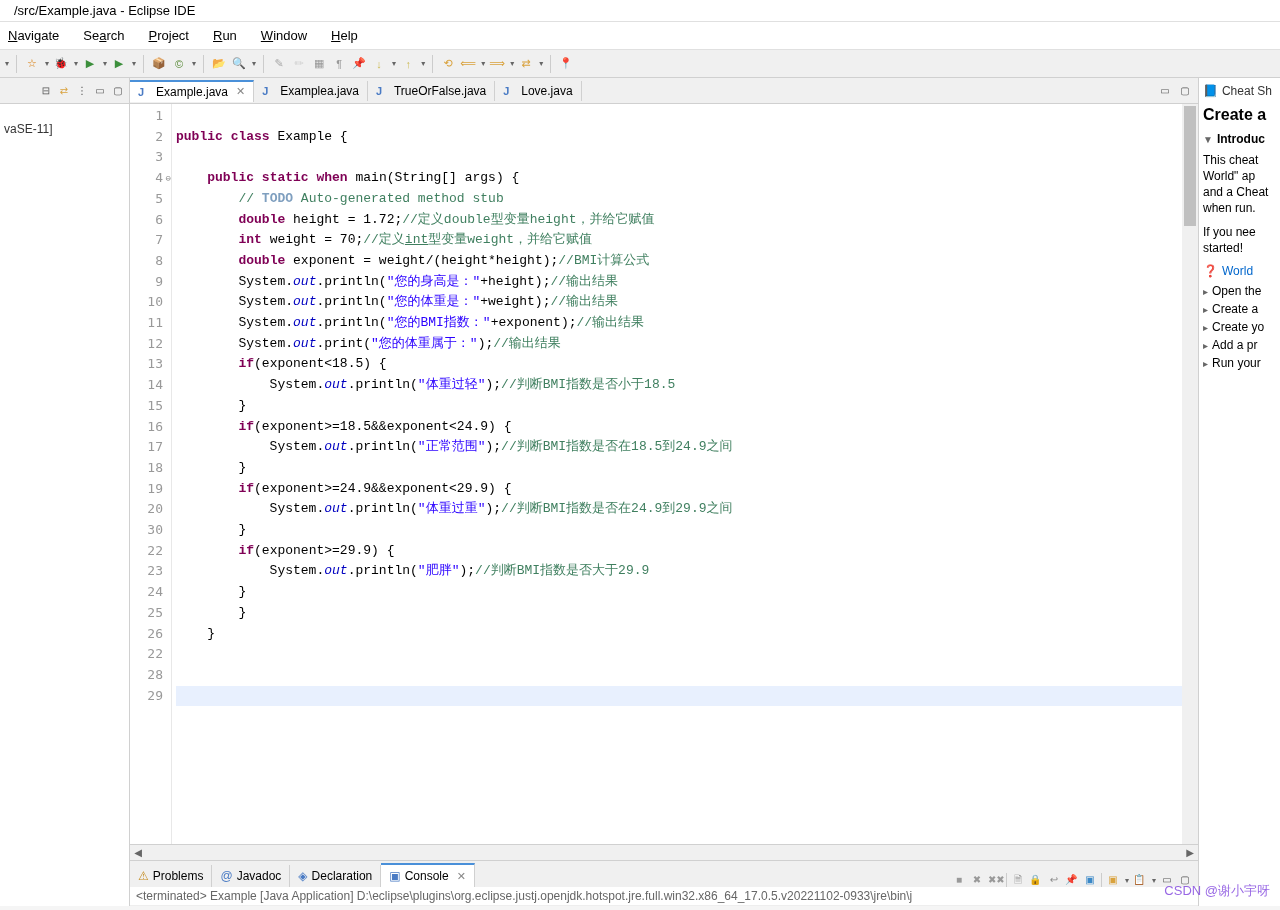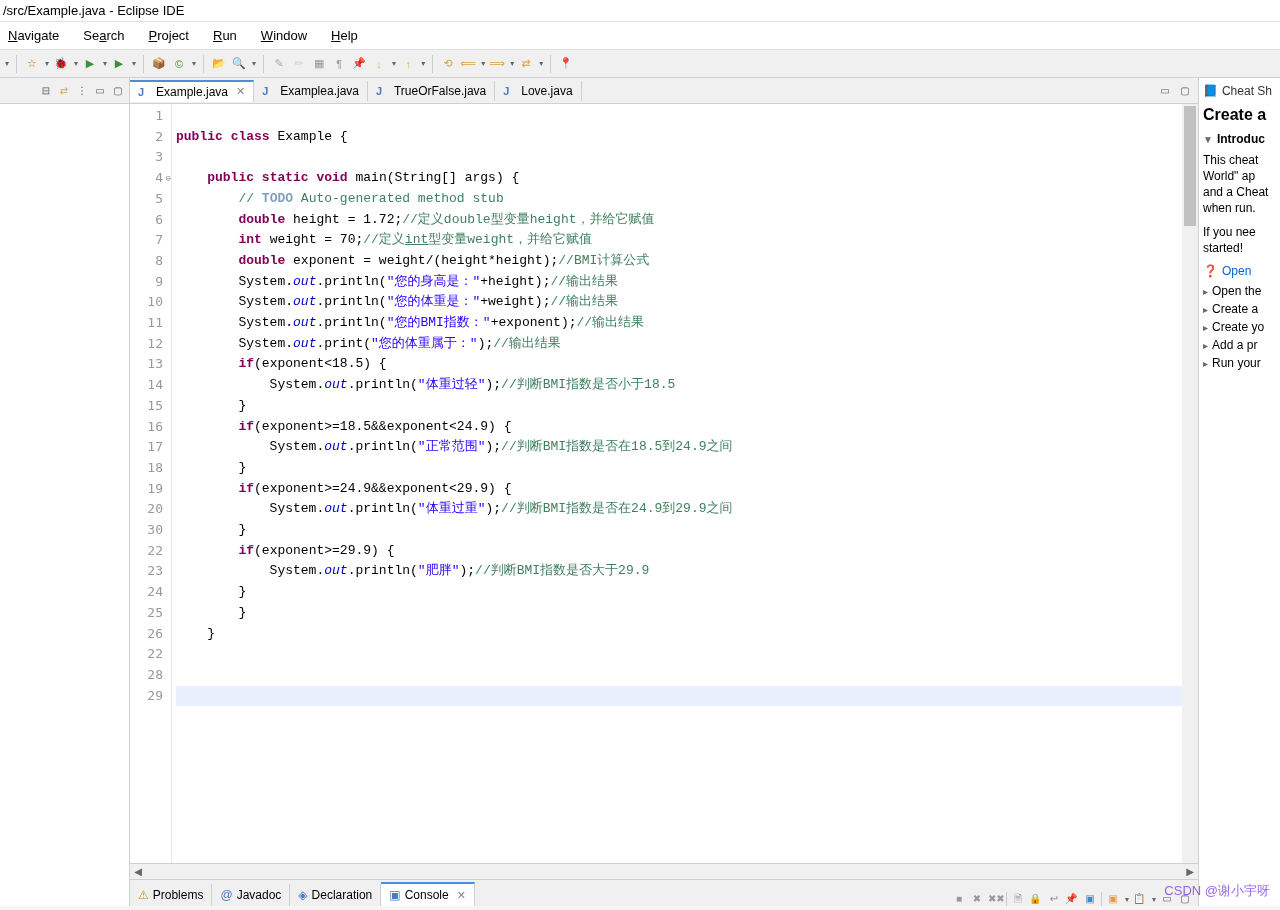--- a/index.html
+++ b/index.html
@@ -1,17 +1,17 @@
 <!DOCTYPE html>
 <html><head>
 <meta charset="utf-8">
 <style>
 * { box-sizing: border-box; margin: 0; padding: 0; }
 body { font-family: "Segoe UI", Tahoma, sans-serif; font-size: 12px; background: #f5f5f5; width: 1280px; height: 910px; overflow: hidden; }
-.titlebar { background: #fff; padding: 3px 3px; font-size: 13px; border-bottom: 1px solid #e0e0e0; }
+.titlebar { background: #fff; padding: 3px 14px; font-size: 13px; border-bottom: 1px solid #e0e0e0; }
 .menubar { background: #fff; padding: 4px 2px; display: flex; gap: 12px; font-size: 13px; border-bottom: 1px solid #e0e0e0; }
 .menubar span { padding: 2px 6px; cursor: pointer; }
 .menubar span u { text-decoration: underline; }
 .toolbar { background: #f0f0f0; padding: 3px 4px; display: flex; gap: 4px; align-items: center; border-bottom: 1px solid #d0d0d0; height: 28px; }
 .tb-icon { width: 16px; height: 16px; display: inline-flex; align-items: center; justify-content: center; font-size: 11px; }
 .tb-sep { width: 1px; height: 18px; background: #ccc; margin: 0 3px; }
 .tb-drop { font-size: 8px; color: #666; margin-left: 1px; }
 .main { display: flex; height: calc(100% - 82px); }
 .left-panel { width: 130px; background: #fff; border-right: 1px solid #d0d0d0; }
 .left-toolbar { height: 26px; background: #f0f0f0; border-bottom: 1px solid #d0d0d0; display: flex; justify-content: flex-end; align-items: center; gap: 4px; padding: 0 4px; }
@@ -116,20 +116,23 @@
 
 <div class="main">
   <div class="left-panel">
     <div class="left-toolbar">
       <span class="mini-icon">⊟</span>
       <span class="mini-icon" style="color:#d9a23d;">⇄</span>
       <span class="mini-icon">⋮</span>
       <span class="mini-icon">▭</span>
       <span class="mini-icon">▢</span>
     </div>
+    <div class="left-content">
+      <span>vaSE-11]</span>
+    </div>
   </div>
 
   <div class="center">
     <div class="tabs">
       <div class="tab active">
         <span class="tab-icon java-icon"></span>
         <span>Example.java</span>
         <span class="tab-close">✕</span>
       </div>
       <div class="tab">
@@ -178,21 +181,21 @@
           <div class="ln mark">24</div>
           <div class="ln mark">25</div>
           <div class="ln">26</div>
           <div class="ln">22</div>
           <div class="ln">28</div>
           <div class="ln">29</div>
         </div>
       <div class="code" id="code">
 <span class="kw">public</span> <span class="kw">class</span> Example {
 
-    <span class="kw">public</span> <span class="kw">static</span> <span class="kw">void</span> main(String[] args) {
+    <span class="kw">public</span> <span class="kw">static</span> <span class="kw">when</span> main(String[] args) {
         <span class="cm">// </span><span class="cmtodo">TODO</span><span class="cm"> Auto-generated method stub</span>
         <span class="kw">double</span> height = 1.72;<span class="cm">//定义double型变量height，并给它赋值</span>
         <span class="kw">int</span> weight = 70;<span class="cm">//定义<u>int</u>型变量weight，并给它赋值</span>
         <span class="kw">double</span> exponent = weight/(height*height);<span class="cm">//BMI计算公式</span>
         System.<span class="fld">out</span>.println(<span class="str">"您的身高是："</span>+height);<span class="cm">//输出结果</span>
         System.<span class="fld">out</span>.println(<span class="str">"您的体重是："</span>+weight);<span class="cm">//输出结果</span>
         System.<span class="fld">out</span>.println(<span class="str">"您的BMI指数："</span>+exponent);<span class="cm">//输出结果</span>
         System.<span class="fld">out</span>.print(<span class="str">"您的体重属于："</span>);<span class="cm">//输出结果</span>
         <span class="kw">if</span>(exponent&lt;18.5) {
             System.<span class="fld">out</span>.println(<span class="str">"体重过轻"</span>);<span class="cm">//判断BMI指数是否小于18.5</span>
@@ -252,20 +255,23 @@
           <span class="mini-icon" style="color:#3a88c7;">▣</span>
           <span style="width:1px;height:14px;background:#ccc;"></span>
           <span class="mini-icon" style="color:#d9a23d;">▣</span>
             <span class="tb-drop">▾</span>
           <span class="mini-icon" style="color:#d9a23d;">📋</span>
             <span class="tb-drop">▾</span>
           <span class="mini-icon">▭</span>
           <span class="mini-icon">▢</span>
         </div>
       </div>
+      <div class="console-header">
+        <span>&lt;terminated&gt; Example [Java Application] D:\eclipse\plugins\org.eclipse.justj.openjdk.hotspot.jre.full.win32.x86_64_17.0.5.v20221102-0933\jre\bin\j</span>
+      </div>
     </div>
   </div>
 
   <div class="right-panel">
     <div class="right-title">
       <span style="color:#4a7bc4;">📘</span>
       <span>Cheat Sh</span>
     </div>
     <div class="right-h1">Create a</div>
     <div class="right-section">
@@ -277,21 +283,21 @@
       <span>World" ap</span><br>
       <span>and a Cheat</span><br>
       <span>when run.</span>
     </div>
     <div class="right-text">
       <span>If you nee</span><br>
       <span>started!</span>
     </div>
     <div class="right-link">
       <span style="color:#4a7bc4;">❓</span>
-      <span>Open</span>
+      <span>World</span>
     </div>
     <div id="cheat-items">
         <div class="right-item">
           <span class="arrow">▸</span>
           <span>Open the</span>
         </div>
         <div class="right-item">
           <span class="arrow">▸</span>
           <span>Create a</span>
         </div>

